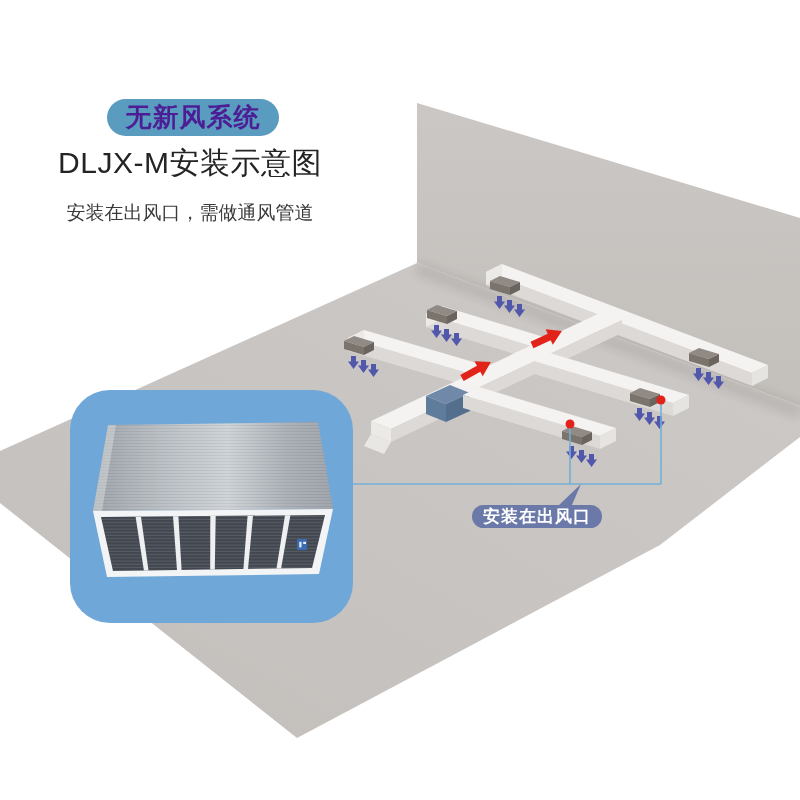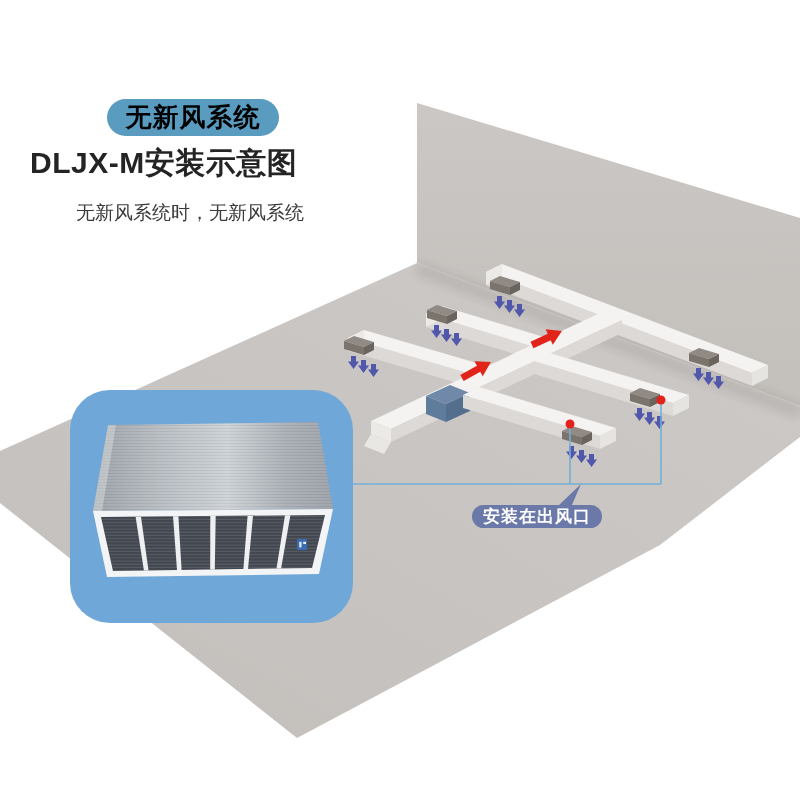--- a/index.html
+++ b/index.html
@@ -3,26 +3,26 @@
 <meta charset="utf-8">
 <style>
   html,body{margin:0;padding:0;}
   body{
     width:800px;height:800px;position:relative;overflow:hidden;background:#ffffff;
     font-family:"Liberation Sans","DejaVu Sans",sans-serif;
   }
   #scene{position:absolute;left:0;top:0;}
   .badge{
     position:absolute;left:107px;top:99px;width:172px;height:37px;
-    background:#5A9CC0;border-radius:19px;color:#000000;
+    background:#5A9CC0;border-radius:19px;color:#4c1d95;
     font-size:26px;font-weight:700;line-height:37px;text-align:center;letter-spacing:1px;
   }
   .title{
-    position:absolute;left:30px;top:143px;width:320px;
-    color:#242424;font-size:30px;font-weight:700;letter-spacing:0.5px;
+    position:absolute;left:30px;top:143px;width:320px;text-align:center;
+    color:#242424;font-size:30px;font-weight:400;letter-spacing:0.5px;
   }
   .desc{
     position:absolute;left:10px;top:198px;width:360px;text-align:center;
     color:#3a3a3a;font-size:19px;line-height:29px;font-weight:400;
   }
 </style>
 </head>
 <body>
 
 <svg id="scene" width="800" height="800" viewBox="0 0 800 800">
@@ -176,14 +176,14 @@
       </g>
     </g>
   </g>
 </svg>
 
 <div class="badge">
   <span>无新风系统</span>
 </div>
 <div class="title">DLJX-M安装示意图</div>
 <div class="desc">
-  <div>无新风系统时，无新风系统</div>
+  <div>安装在出风口，需做通风管道</div>
 </div>
 
 </body></html>

